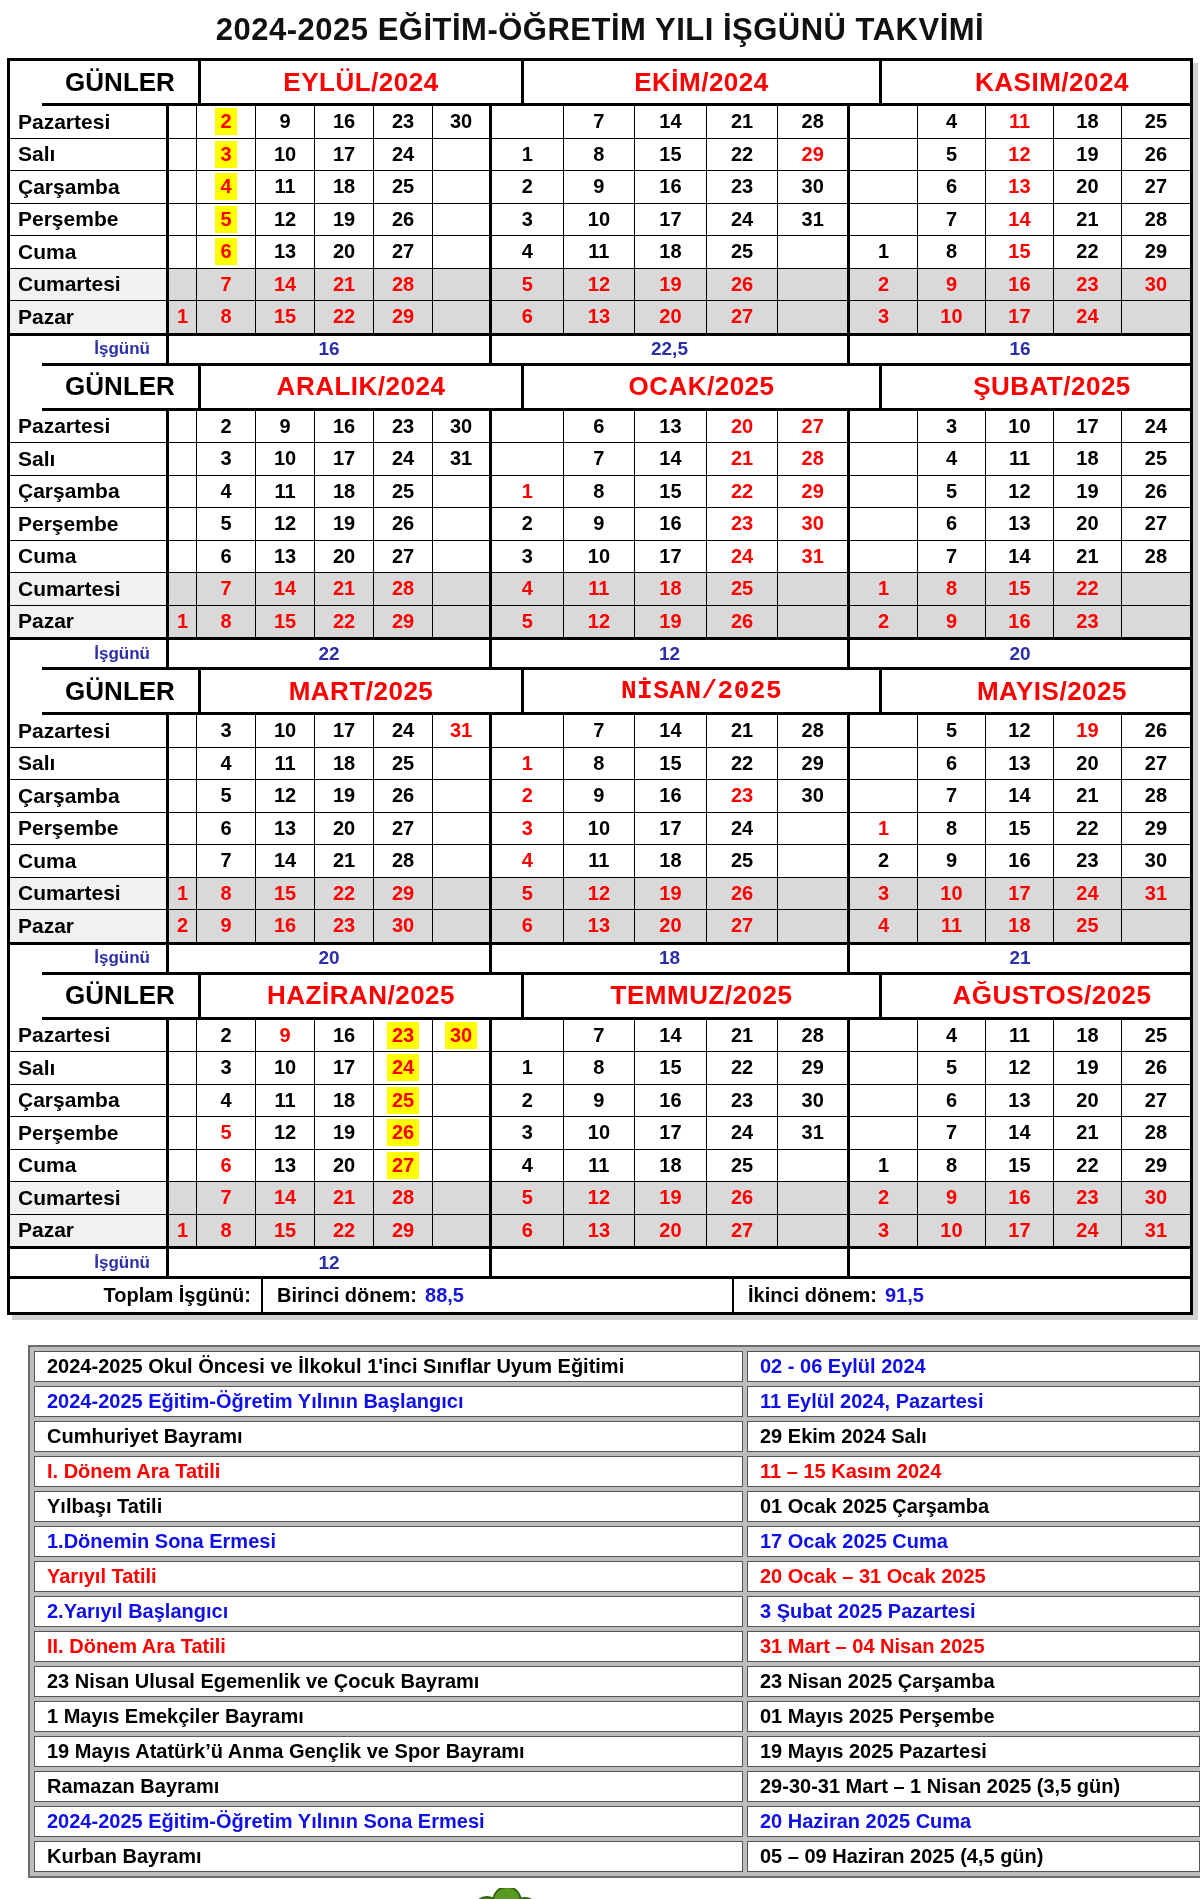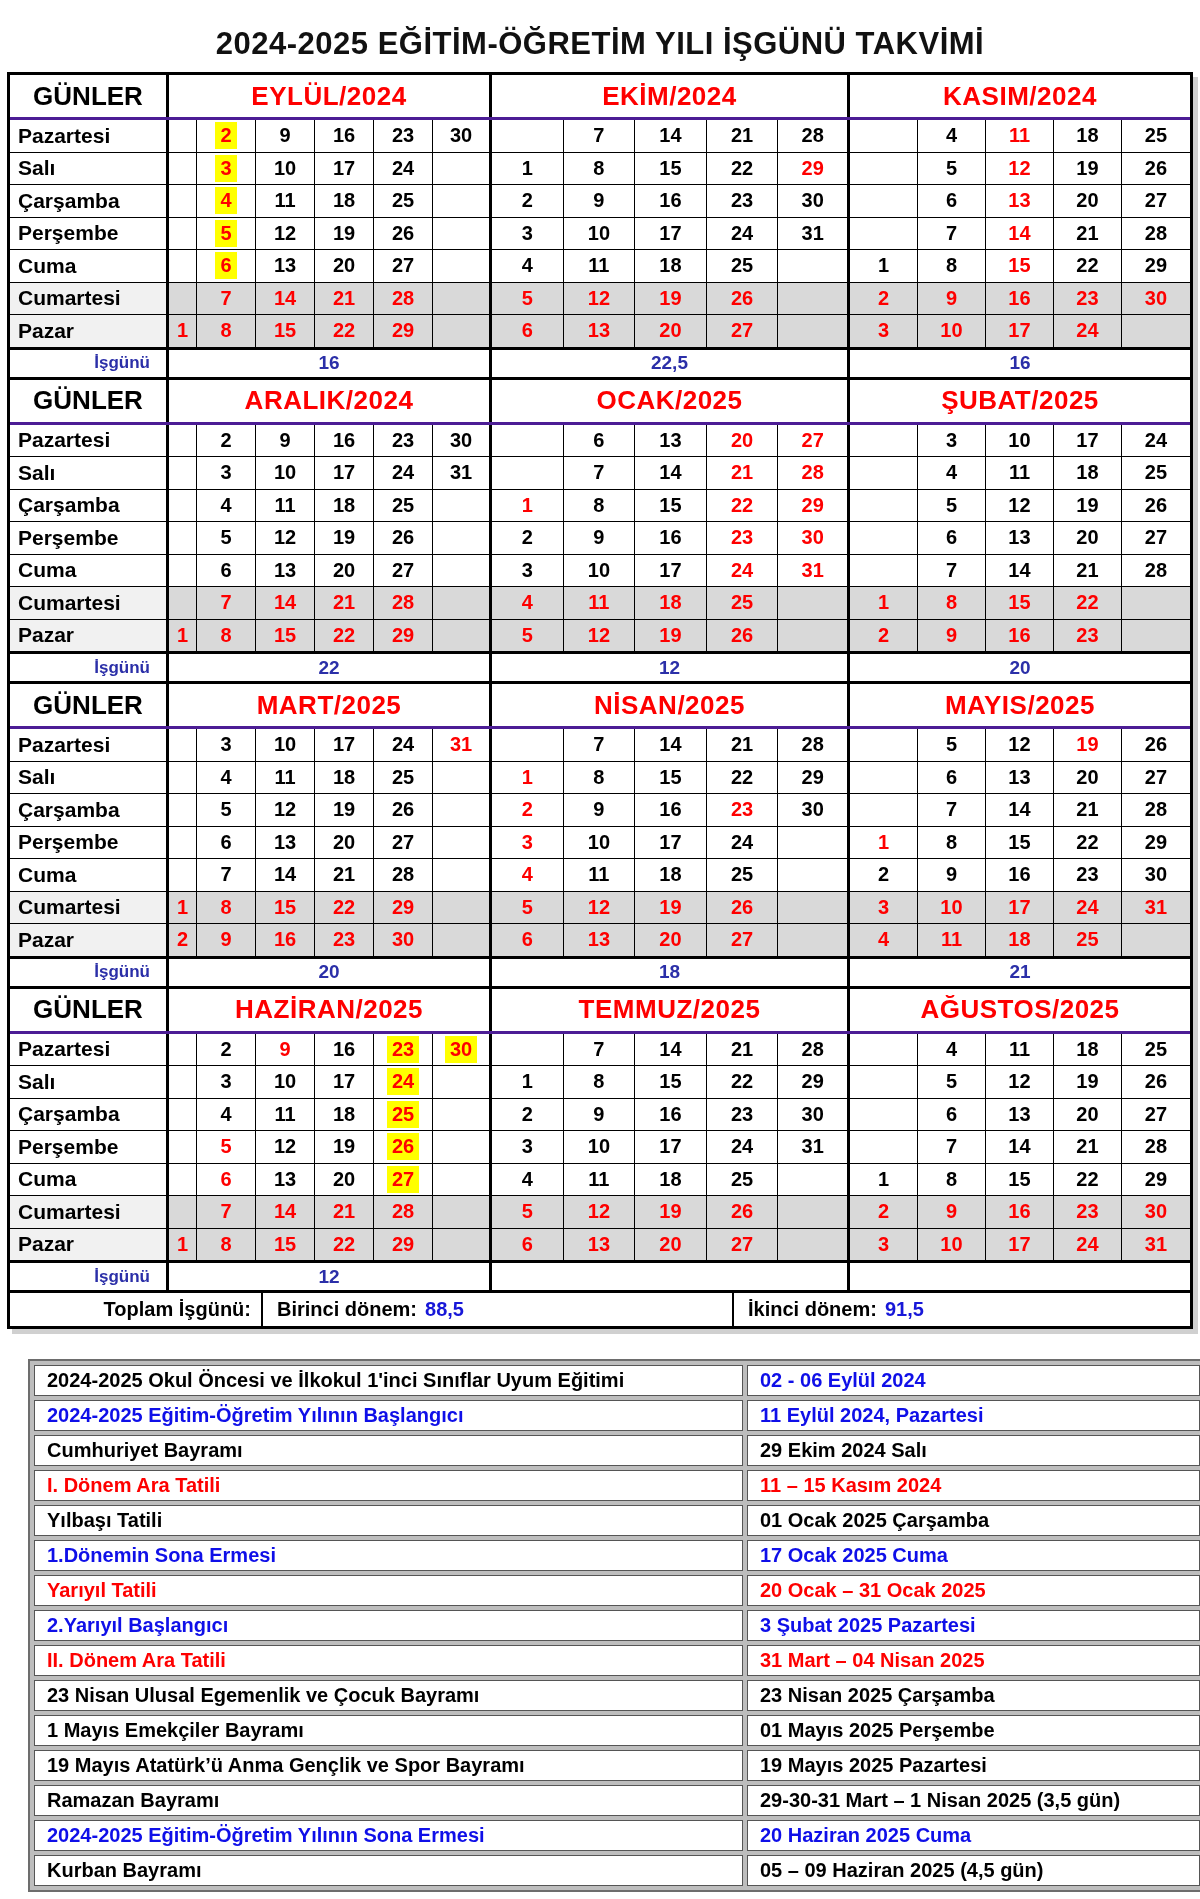--- a/index.html
+++ b/index.html
@@ -1,21 +1,21 @@
 <!DOCTYPE html>
 <html><head>
 <meta charset="utf-8">
 <style>
   html,body{margin:0;padding:0;background:#fff;}
   body{width:1200px;height:1899px;position:relative;font-family:"Liberation Sans","DejaVu Sans",sans-serif;}
-  .page-title{text-align:center;padding-top:26px;font-size:31px;font-weight:bold;color:#111;letter-spacing:.5px;}
+  .page-title{text-align:center;padding-top:12px;font-size:31px;font-weight:bold;color:#111;letter-spacing:.5px;}
   
   .cal{margin:10px 7px 0 7px;border:3px solid #000;width:1180px;background:#fff;box-shadow:5px 5px 0 rgba(150,150,150,.45);}
   .cal-row{display:grid;grid-template-columns:159px 28px repeat(5,59px) repeat(5,71.6px) repeat(5,68px);height:31.5px;border-bottom:1px solid #000;}
-  .header-row{height:42px;border-top:3px solid #000;border-bottom:3px solid #4c1d95;}
+  .header-row{height:42px;border-top:3px solid #000;border-bottom:3px solid #000000;margin-left:32px;}
   .cal-group:first-child .header-row{border-top:none;}
   .isg-row{height:27px;border-top:2px solid #000;border-bottom:none;}
   .c{display:flex;align-items:center;justify-content:center;font-weight:bold;border-right:1px solid #000;overflow:hidden;}
   .tR{border-right:3px solid #000;}
   .noR{border-right:none;}
   .gunler{font-size:26px;color:#000;}
   .mname{font-size:26px;color:#FE0000;letter-spacing:.5px;}
   .dayname{font-size:21px;justify-content:flex-start;padding-left:8px;color:#000;}
   .date{font-size:20px;color:#000;}
   .r{color:#FE0000;}
@@ -346,21 +346,21 @@
         <div class="c isgl tR">İşgünü</div>
         <div class="c isgv tR" style="grid-column: span 6;">22</div>
         <div class="c isgv tR" style="grid-column: span 5;">12</div>
         <div class="c isgv noR" style="grid-column: span 5;">20</div>
       </div>
     </div>
     <div class="cal-group">
       <div class="cal-row header-row">
         <div class="c gunler tR">GÜNLER</div>
         <div class="c mname tR" style="grid-column: span 6;">MART/2025</div>
-        <div class="c mname tR" style="grid-column: span 5;">NİSAN/2025</div>
+        <div class="c mname tR" style="grid-column: span 5; font-family: Liberation Mono, monospace;">NİSAN/2025</div>
         <div class="c mname noR" style="grid-column: span 5;">MAYIS/2025</div>
       </div>
       <div class="cal-row day-row">
         <div class="c dayname tR">Pazartesi</div>
         <div class="c date"></div>
         <div class="c date">3</div>
         <div class="c date">10</div>
         <div class="c date">17</div>
         <div class="c date">24</div>
         <div class="c date tR r">31</div>

